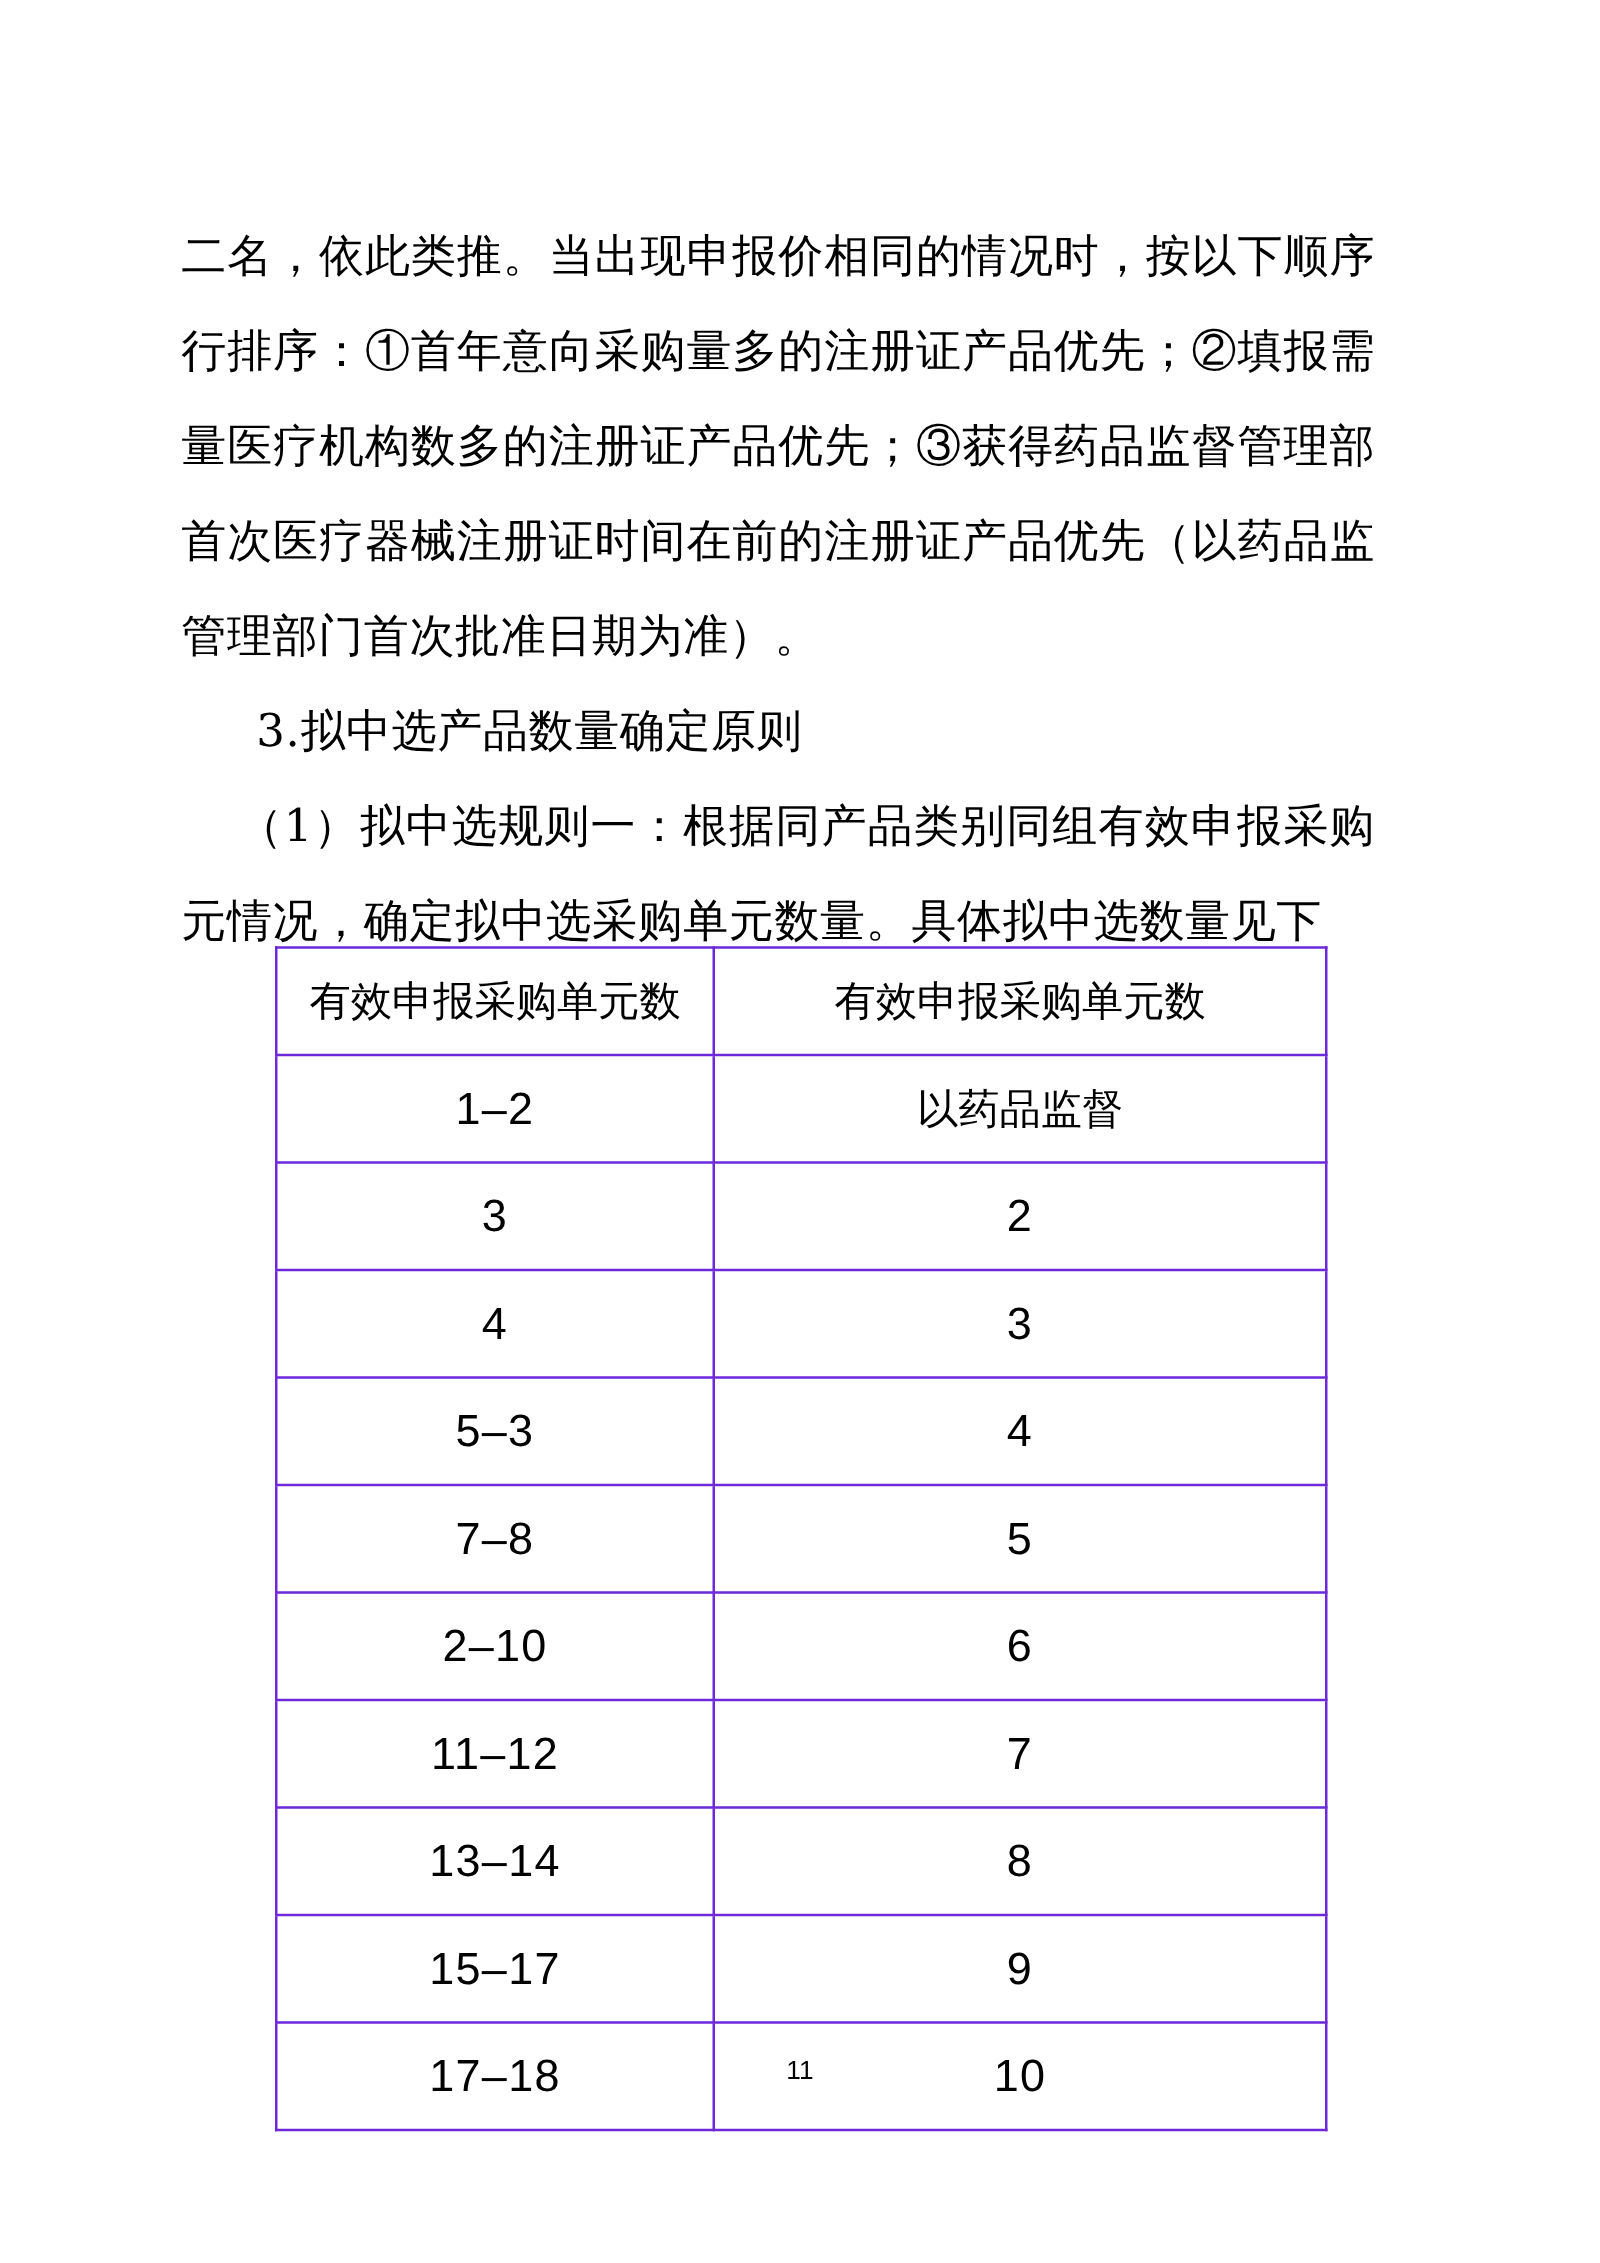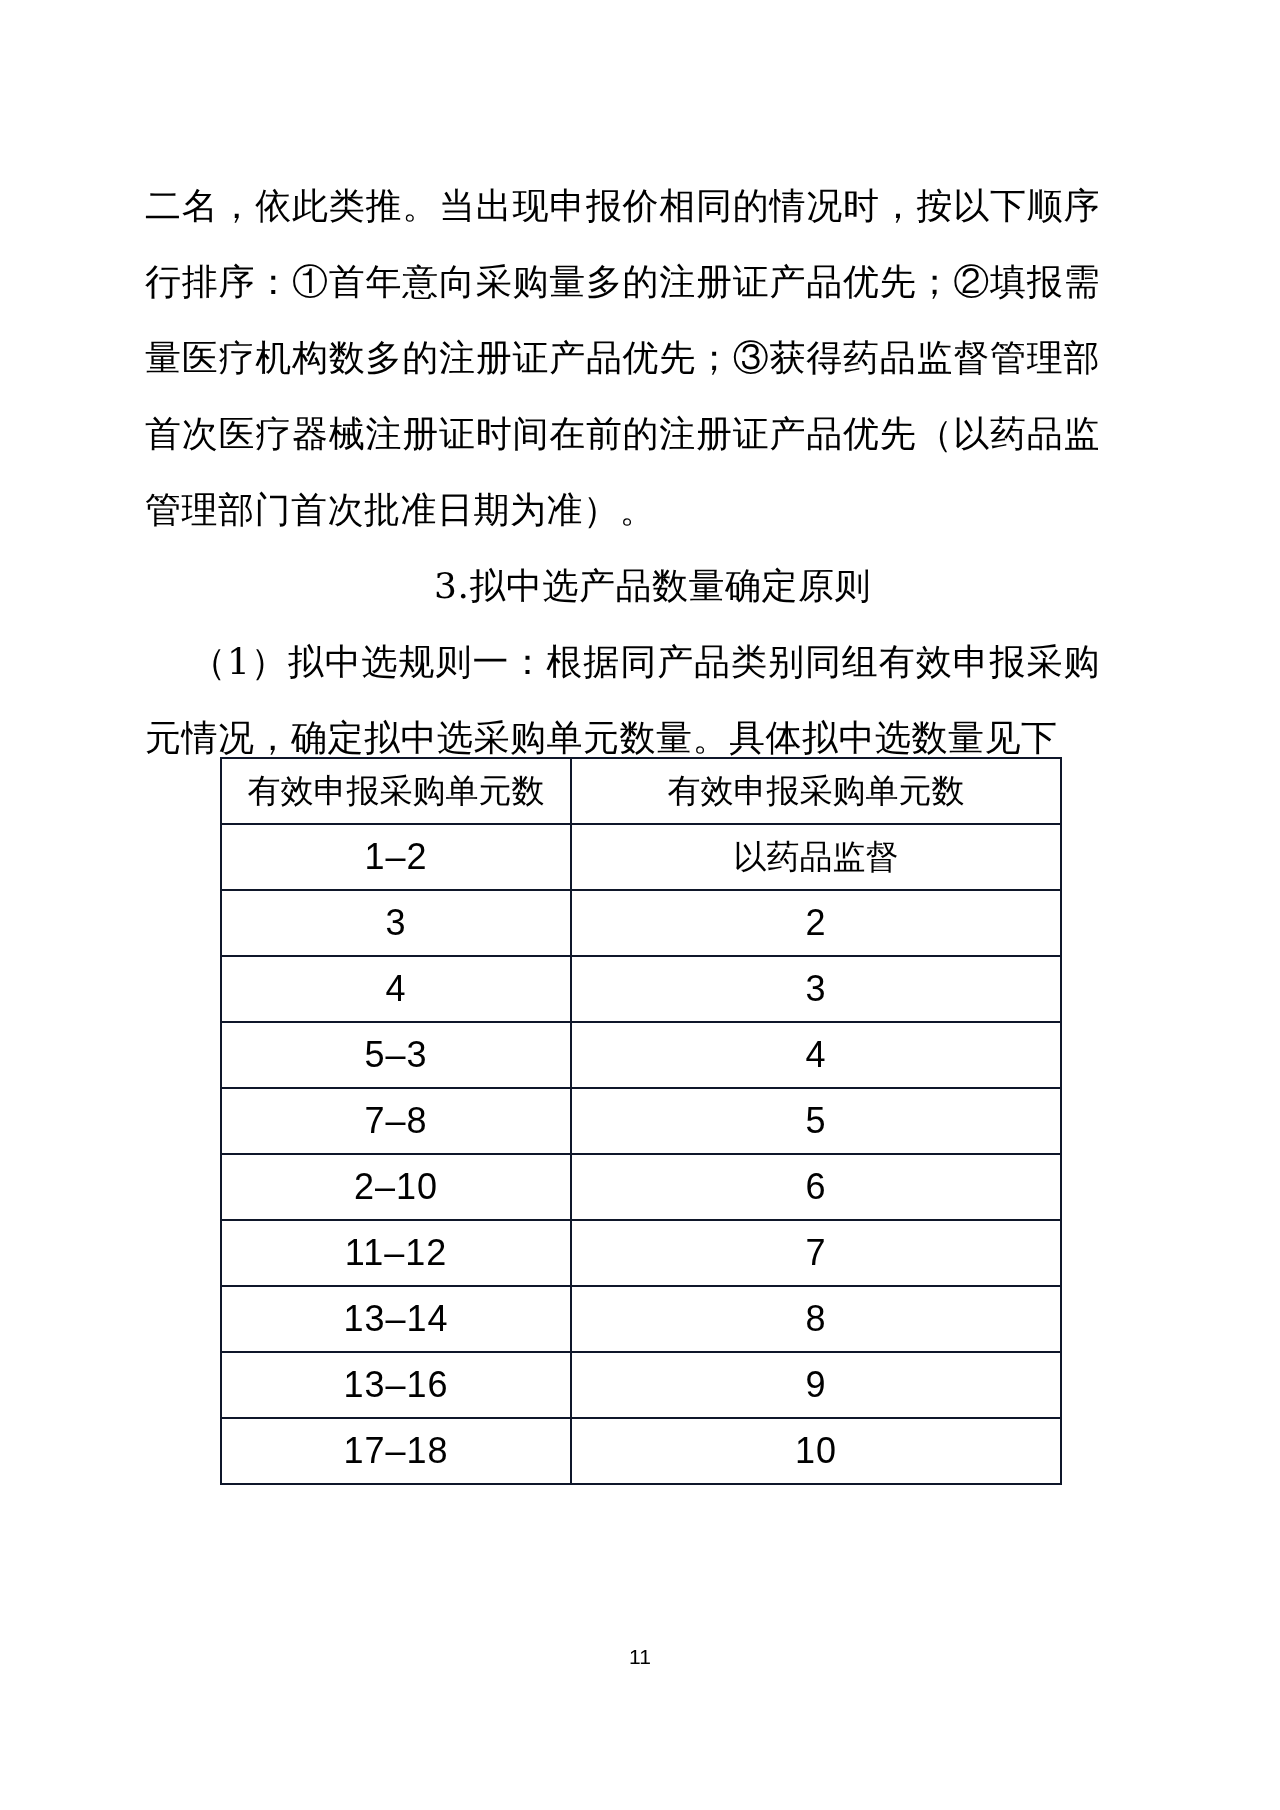--- a/index.html
+++ b/index.html
@@ -27,38 +27,38 @@
     line-height: 76px;
     font-size: 36px;
     letter-spacing: 0.5px;
     white-space: normal;
     overflow: hidden;
   }
   .just {
     text-align: justify;
     text-align-last: justify;
   }
-  .indent-heading { text-indent: 60px; text-align: center; }
+  .indent-heading { text-indent: 60px; }
   .indent-para { text-indent: 45px; }
   table.doc-table {
     position: absolute;
     left: 220px;
     top: 757px;
     width: 840px;
     border-collapse: collapse;
     table-layout: fixed;
   }
   .doc-table col.c1 { width: 350px; }
   .doc-table col.c2 { width: 490px; }
   .doc-table td {
-    border: 2px solid #0f172a;
+    border: 2px solid #6d28d9;
     height: 64px;
     text-align: center;
     vertical-align: middle;
-    padding: 0;
+    padding: 10px;
   }
   .doc-table td.hdr {
     font-size: 33px;
     font-family: "DejaVu Serif", "Liberation Serif", serif;
   }
   .doc-table td.num {
     font-size: 36px;
     font-family: "Liberation Sans", "DejaVu Sans", sans-serif;
     font-weight: 400;
     letter-spacing: 1px;
@@ -130,21 +130,21 @@
       </tr>
       <tr>
         <td class="num">11–12</td>
         <td class="num">7</td>
       </tr>
       <tr>
         <td class="num">13–14</td>
         <td class="num">8</td>
       </tr>
       <tr>
-        <td class="num">13–16</td>
+        <td class="num">15–17</td>
         <td class="num">9</td>
       </tr>
       <tr>
         <td class="num">17–18</td>
         <td class="num">10</td>
       </tr>
     </tbody>
   </table>
 
   <div class="page-num">11</div>

